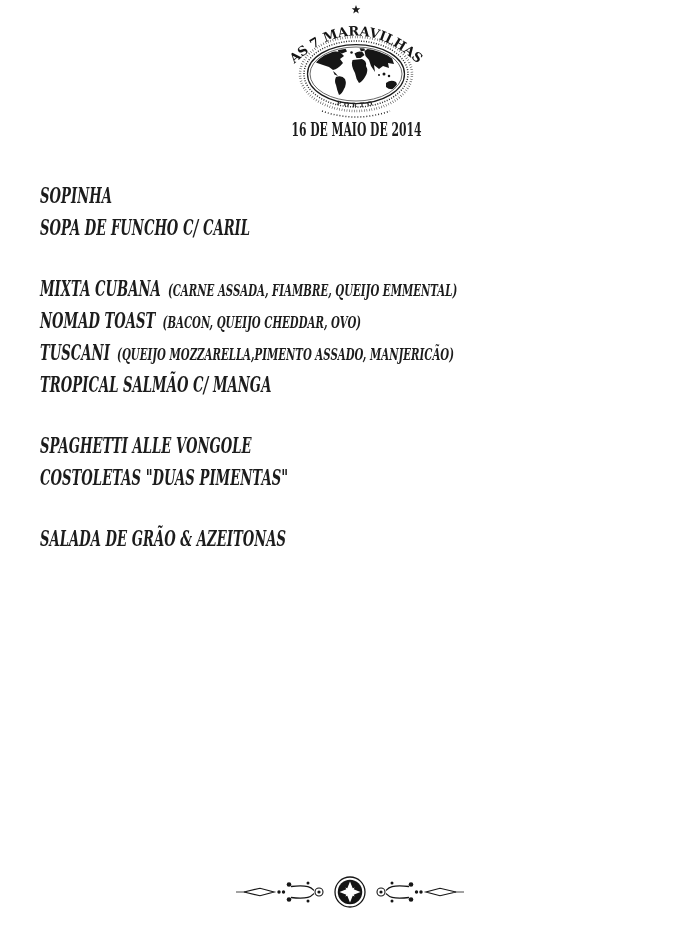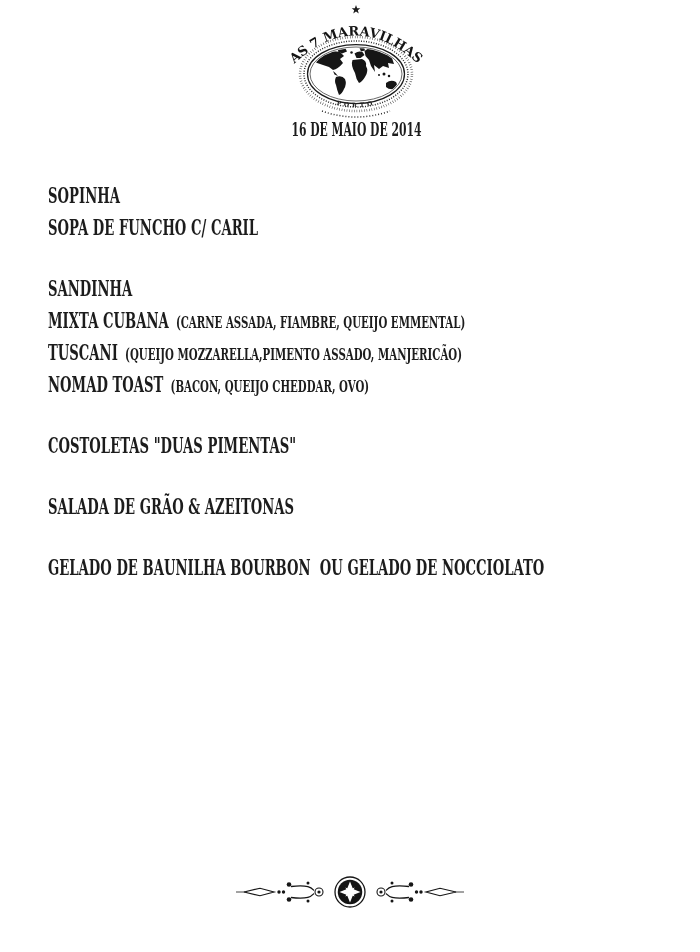--- a/index.html
+++ b/index.html
@@ -14,21 +14,21 @@
               line-height:22px; text-align:center; }
   .date-row .cond { transform-origin:50% 50%; }
   .date-txt { font-weight:bold; font-size:18px; }
   
   .cond { display:inline-block; transform:scaleX(0.60); transform-origin:0 50%;
           white-space:pre; }
   .nm   { font-weight:bold; font-size:22px; }
   .note { font-weight:bold; font-size:17px; margin-left:12px; }
   
   .menu { position:absolute; top:179px; left:40px; width:660px; }
-  .section { margin:0 0 29px 8px; }
+  .section { margin:0 0 29px 0;font-style:italic; }
   .line { height:32px; line-height:32px; white-space:pre; }
   
   .ornament-row { position:absolute; top:864px; left:0; width:700px; text-align:center; }
 </style>
 </head>
 <body>
 
 <div class="page">
 
   <div class="logo-wrap">
@@ -79,36 +79,36 @@
   </div>
 
   <div class="menu">
 
     <div class="section">
       <div class="line"><span class="cond"><span class="nm">SOPINHA</span></span></div>
       <div class="line"><span class="cond"><span class="nm">SOPA DE FUNCHO C/ CARIL</span></span></div>
     </div>
 
     <div class="section">
-      <div class="line"><span class="cond"><span class="nm">SANDINHA</span></span></div>
       <div class="line"><span class="cond"><span class="nm">MIXTA CUBANA</span><span class="note">(CARNE ASSADA, FIAMBRE, QUEIJO EMMENTAL)</span></span></div>
+      <div class="line"><span class="cond"><span class="nm">NOMAD TOAST</span><span class="note">(BACON, QUEIJO CHEDDAR, OVO)</span></span></div>
       <div class="line"><span class="cond"><span class="nm">TUSCANI</span><span class="note">(QUEIJO MOZZARELLA,PIMENTO ASSADO, MANJERICÃO)</span></span></div>
-      <div class="line"><span class="cond"><span class="nm">NOMAD TOAST</span><span class="note">(BACON, QUEIJO CHEDDAR, OVO)</span></span></div>
+      <div class="line"><span class="cond"><span class="nm">TROPICAL SALMÃO C/ MANGA</span></span></div>
     </div>
 
     <div class="section">
+      <div class="line"><span class="cond"><span class="nm">SPAGHETTI ALLE VONGOLE</span></span></div>
       <div class="line"><span class="cond"><span class="nm">COSTOLETAS "DUAS PIMENTAS"</span></span></div>
     </div>
 
     <div class="section">
       <div class="line"><span class="cond"><span class="nm">SALADA DE GRÃO &amp; AZEITONAS</span></span></div>
     </div>
 
     <div class="section">
-      <div class="line"><span class="cond"><span class="nm">GELADO DE BAUNILHA BOURBON  OU GELADO DE NOCCIOLATO</span></span></div>
     </div>
 
   </div>
 
   <div class="ornament-row">
     <svg viewBox="0 0 460 112" width="230" height="56">
       <g id="sideL" stroke="#161616" fill="none">
         <path d="M2,56 H20" stroke-width="1.6"></path>
         <polygon points="18,56 50,48.5 78,56 50,63.5" fill="#ffffff" stroke-width="2.4"></polygon>
         <circle cx="88" cy="56" r="3.4" fill="#161616" stroke="none"></circle>

